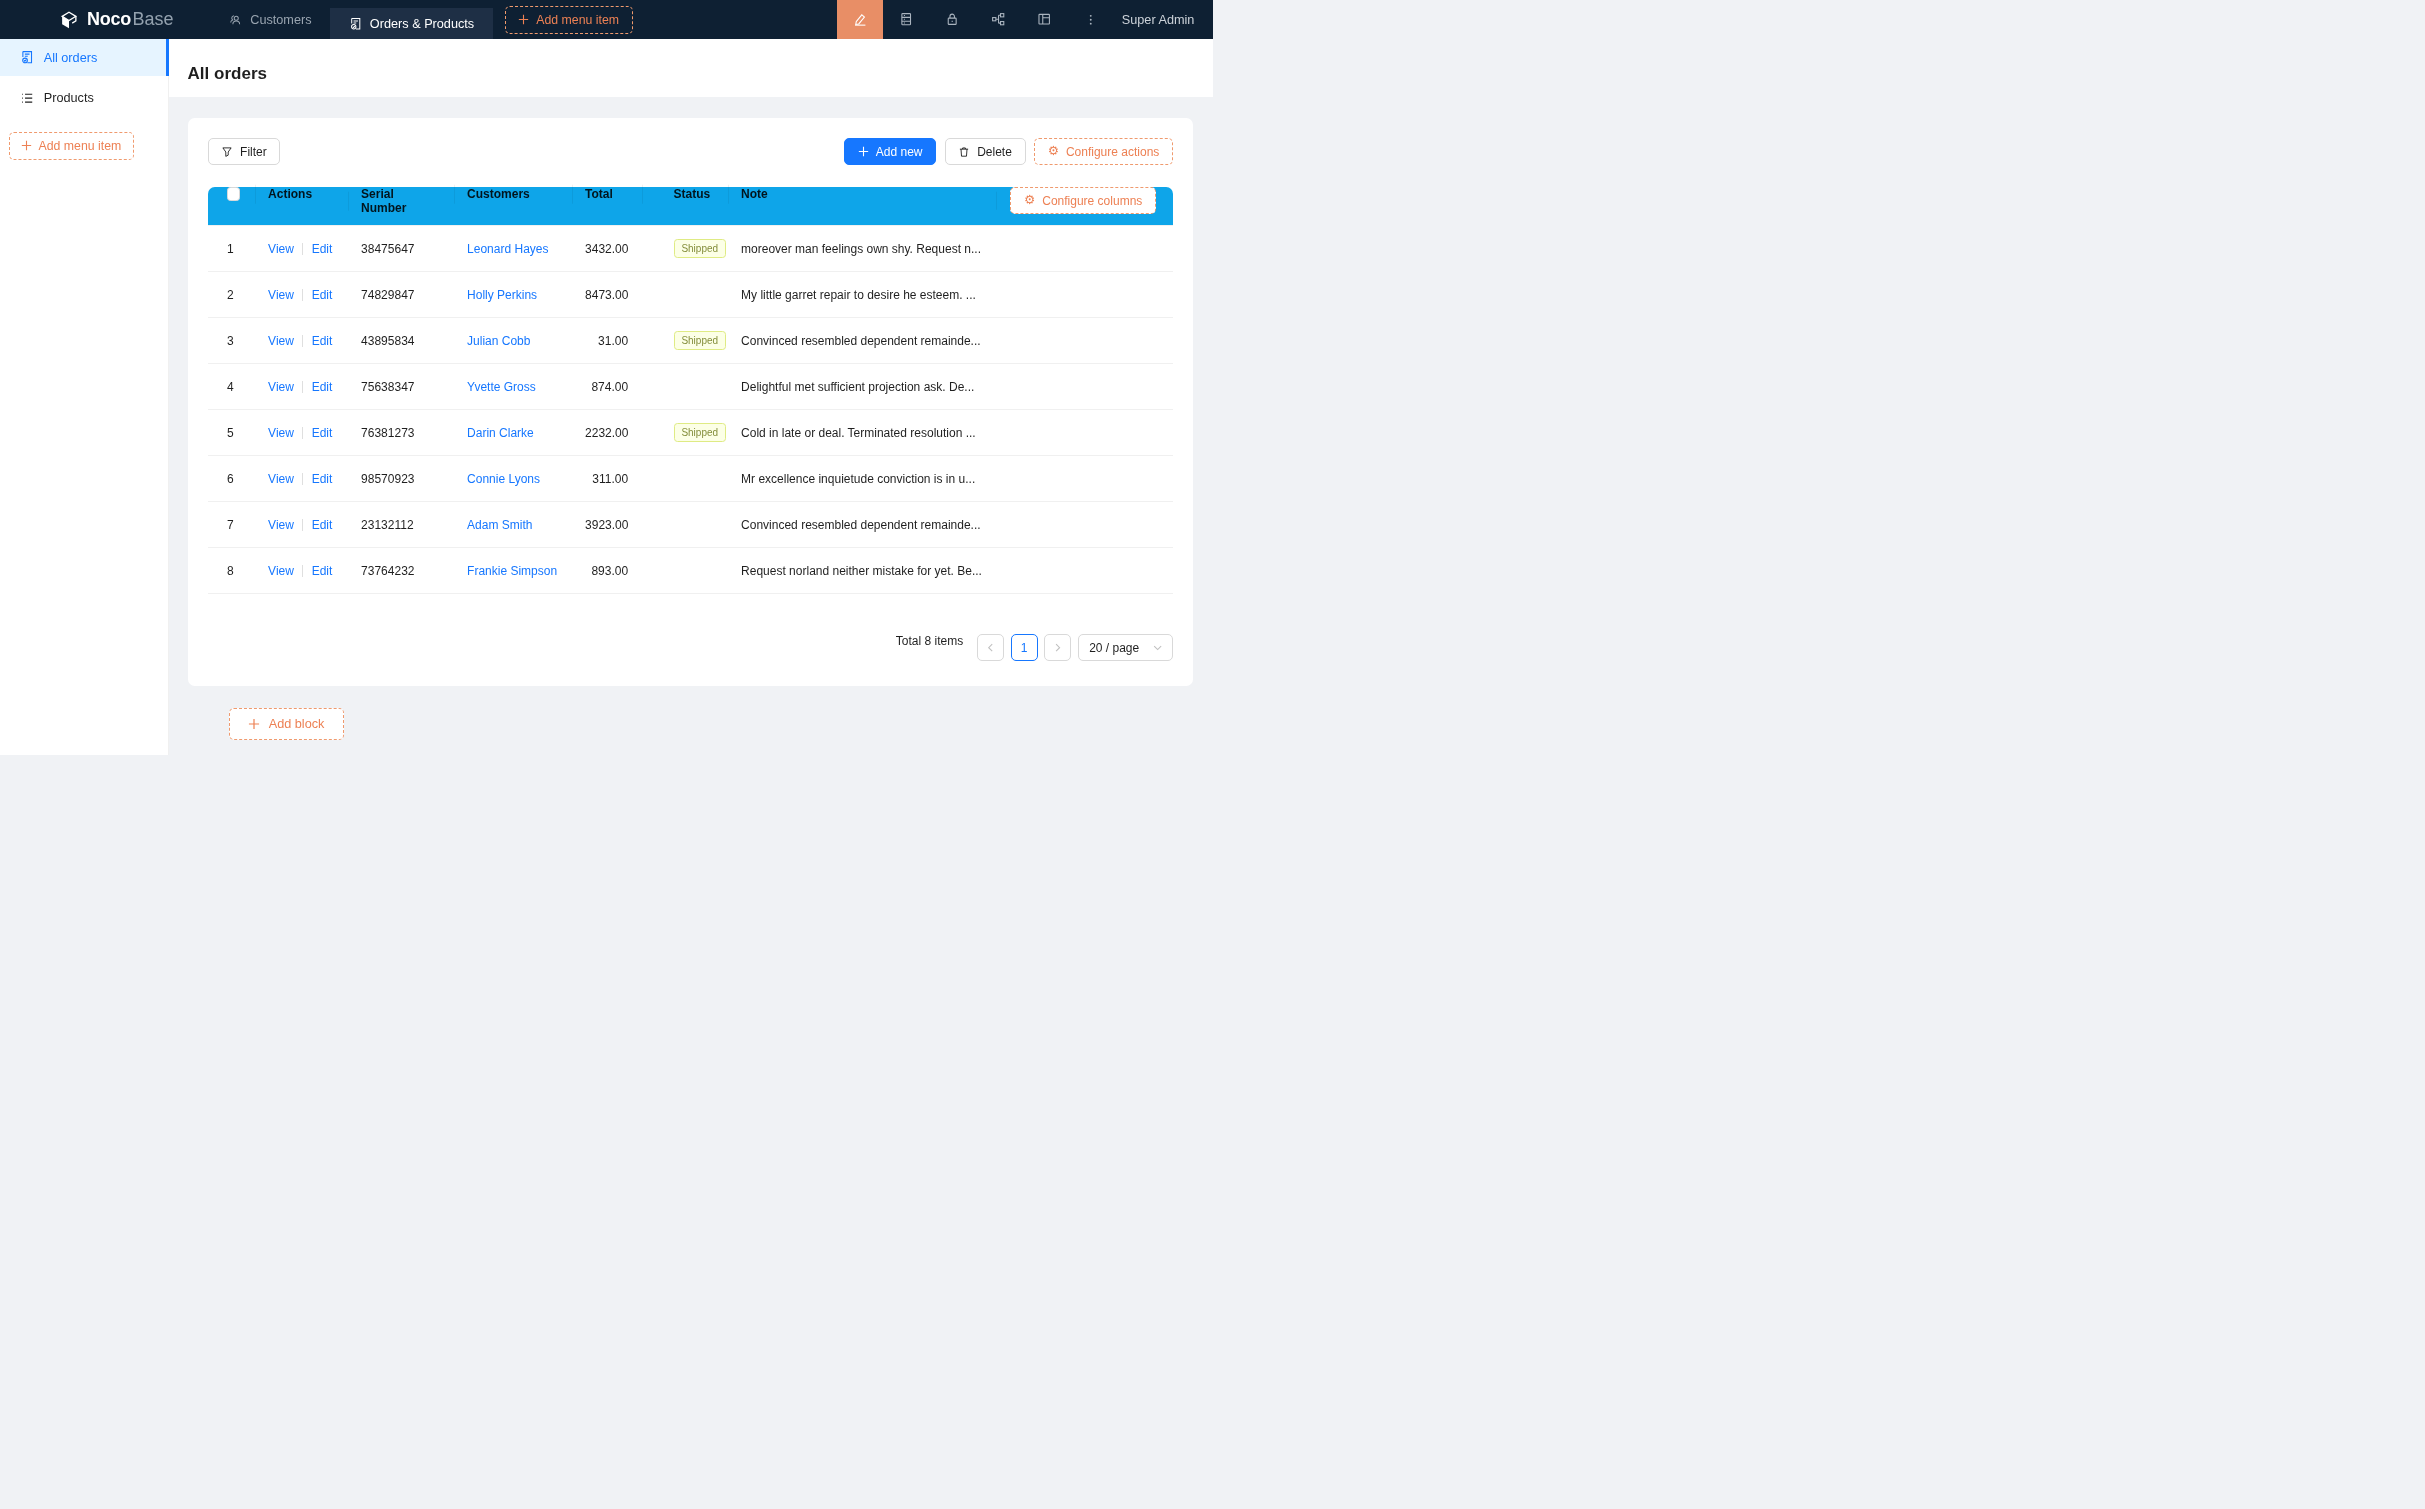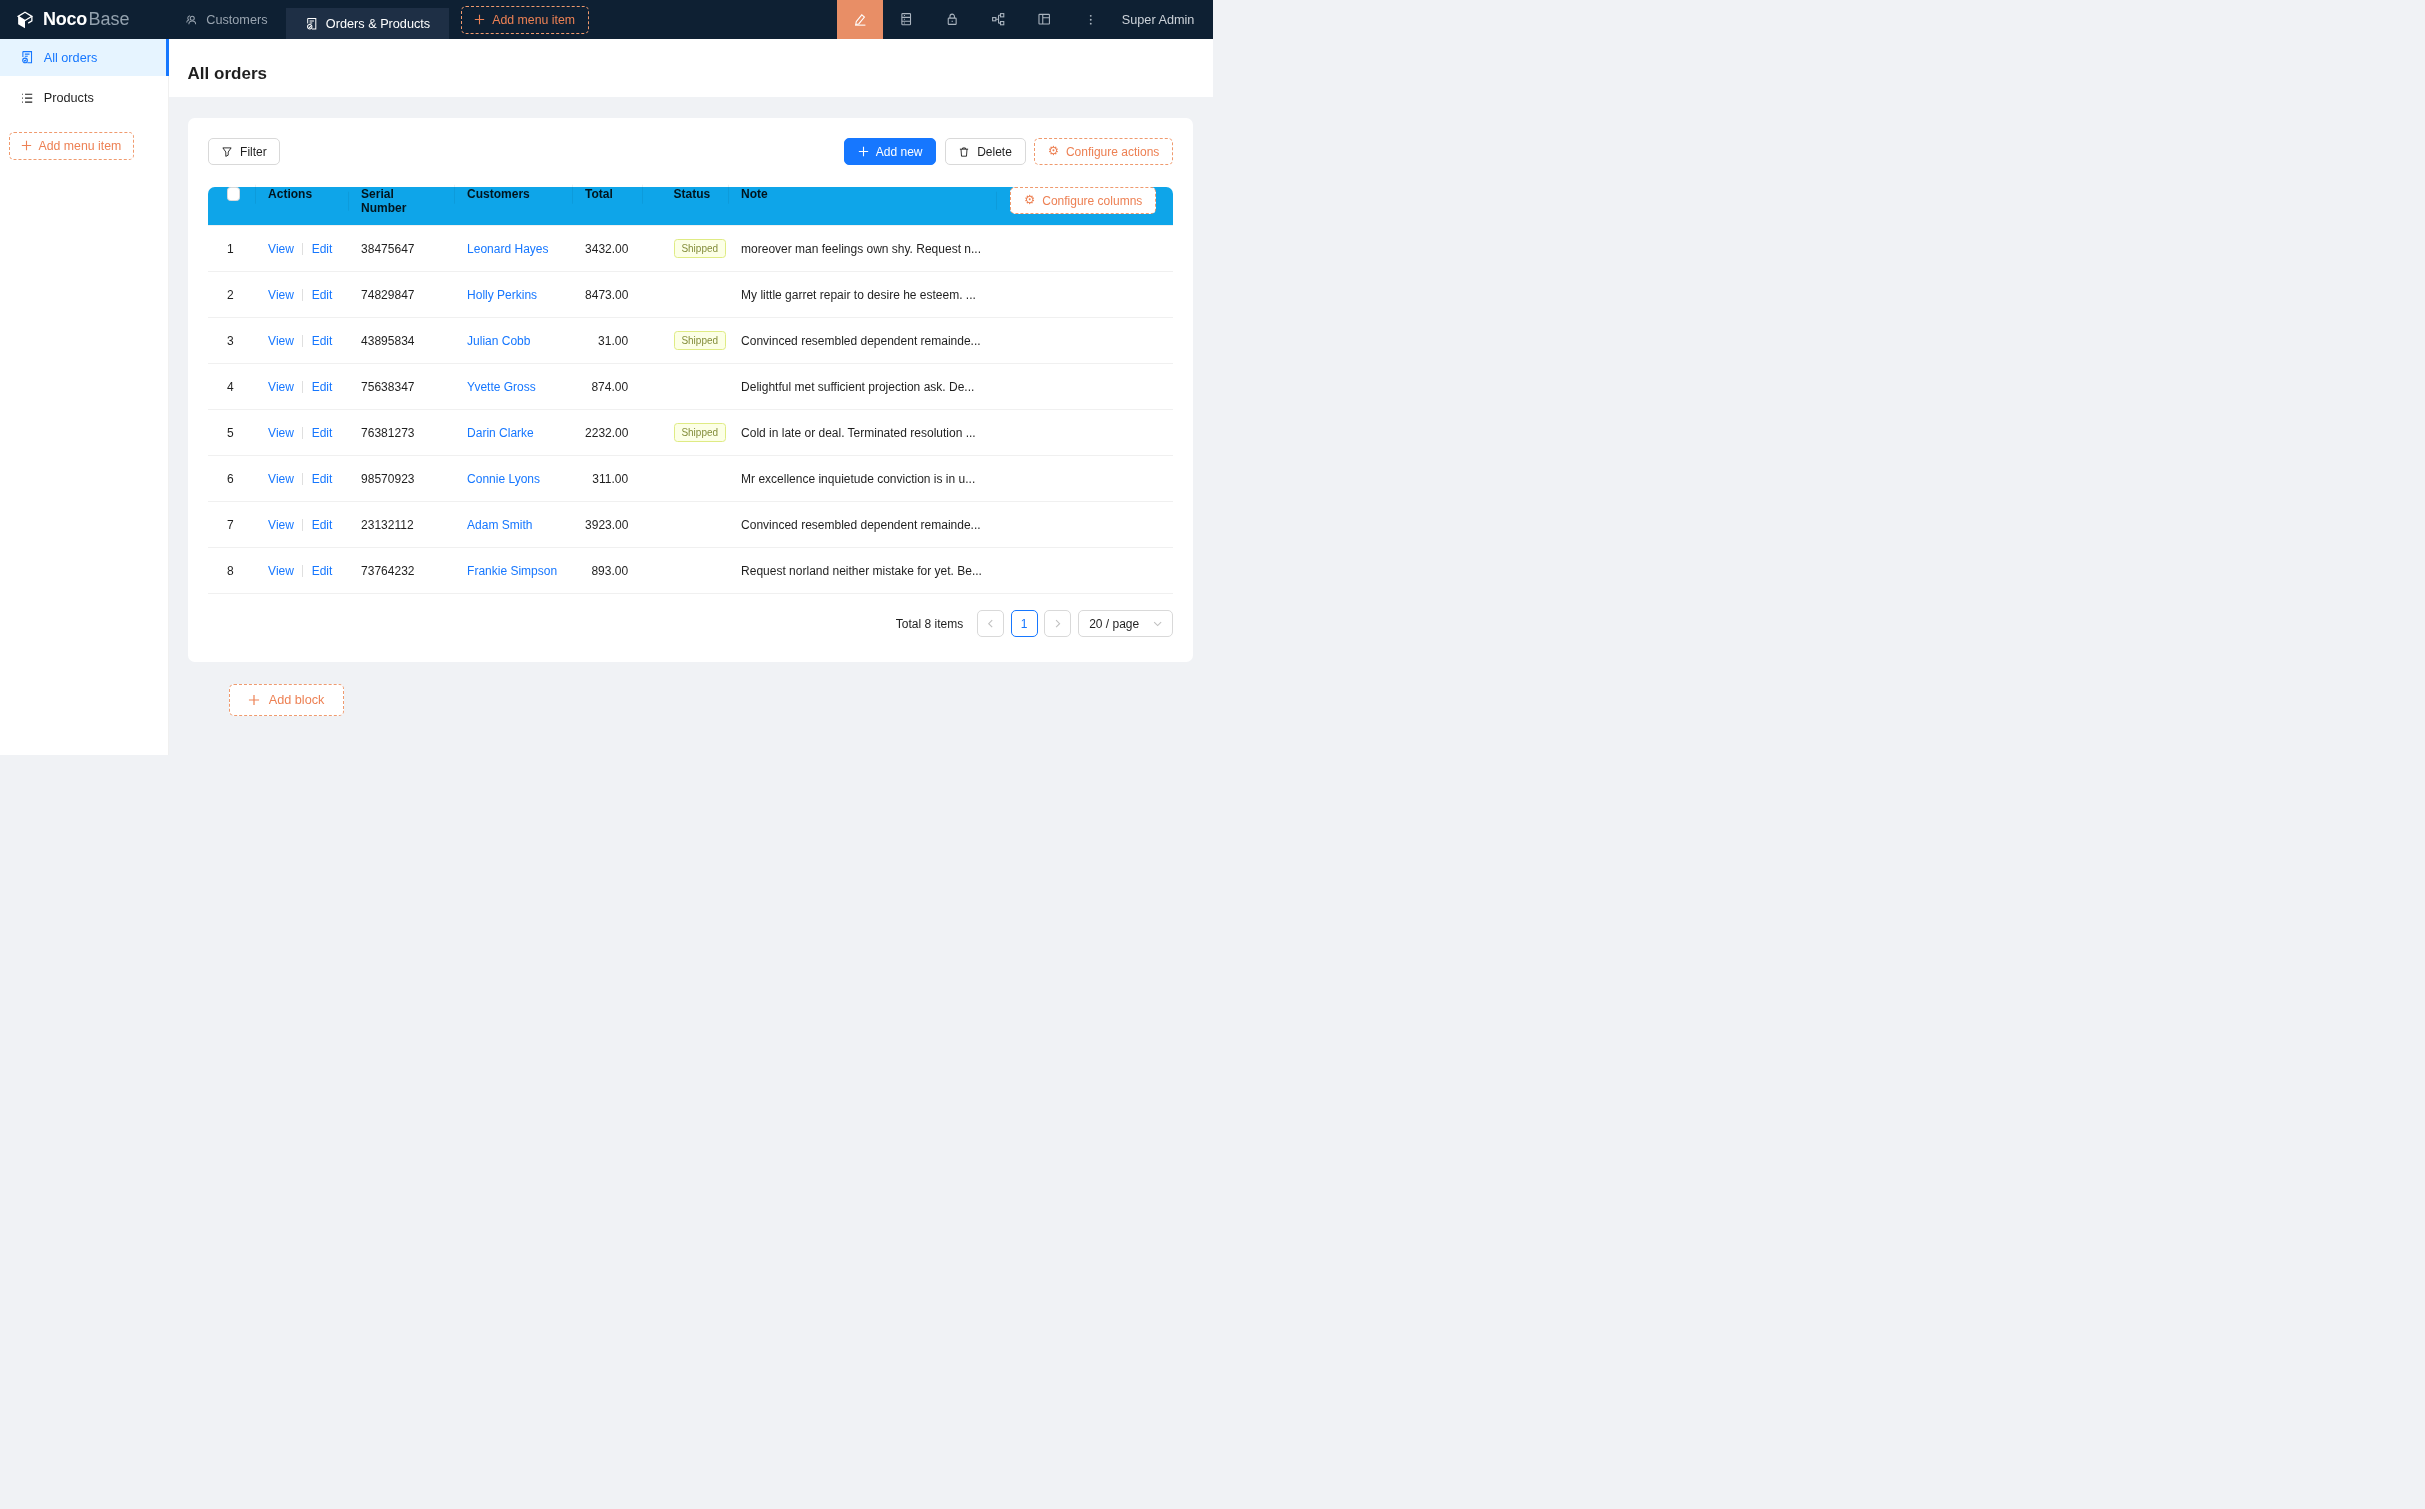--- a/index.html
+++ b/index.html
@@ -4,21 +4,21 @@
 <style>
   * { margin:0; padding:0; box-sizing:border-box; }
   html,body { width:1213px; height:755px; overflow:hidden; }
   body {
     font-family:"Liberation Sans","DejaVu Sans",sans-serif;
     font-size:12px; color:rgba(0,0,0,0.88); background:#f0f2f5;
   }
   svg { display:block; }
 
   
-  .navbar { height:39px; background:#0e2033; display:flex; align-items:stretch; }
+  .navbar { height:39px; background:#0e2033; display:flex; align-items:stretch;padding-left:44px; }
   .logo { display:flex; align-items:center; gap:7.6px; padding:0 15px 0 13.5px; }
   .logo-noco { font-size:18px; font-weight:700; color:#fff; letter-spacing:-0.3px; }
   .logo-base { font-size:18px; font-weight:300; color:#93a1ae; margin-left:-6px; }
   .nav-tabs { display:flex; align-items:stretch; margin-left:22px; }
   .nav-tab { display:flex; align-items:center; gap:7.6px; padding:0 18.6px; color:#99a4b0; font-size:12.7px; cursor:pointer; }
   .nav-tab.active { background:#1e2f45; color:#fff;margin-top:8px; }
   .navbar-add { align-self:center; margin-left:12px; height:28px; padding:0 12.7px;
     background:transparent; border:0.8px dashed #ef9a6e; border-radius:5px; color:#ed8154;
     font-size:12.3px; display:inline-flex; align-items:center; gap:6.8px; cursor:pointer; }
   .nav-right { margin-left:auto; display:flex; align-items:stretch; }
@@ -70,21 +70,21 @@
   .col-status { width:86px; flex:none;padding-left:32px; }
   .col-note { flex:1; min-width:0; text-overflow:ellipsis; }
   .col-config { width:177px; flex:none; display:flex; align-items:center; justify-content:flex-end; padding:0 17px 0 0; }
   .th-checkbox { width:13.5px; height:13.5px; background:#fff; border:0.8px solid #d9d9d9; border-radius:3.4px; cursor:pointer; }
   .link { color:#1677ff; text-decoration:none; cursor:pointer; }
   .vdiv { display:inline-block; width:0.8px; height:12px; background:rgba(5,5,5,0.13); margin:0 8.5px; }
   .badge { display:inline-block; padding:0 6.8px; line-height:17px; font-size:10px; border-radius:3.4px;
     background:#fcffe6; border:0.8px solid #dfeb84; color:#848e3b; }
 
   
-  .pagination { display:flex; justify-content:flex-end; align-items:center; gap:6.8px; margin-top:16px; }
+  .pagination { display:flex; justify-content:flex-end; align-items:flex-start; gap:6.8px; margin-top:40px; }
   .page-total { margin-right:6.8px; }
   .page-btn { width:27px; height:27px; background:#fff; border:0.8px solid #d9d9d9; border-radius:5px;
     display:flex; align-items:center; justify-content:center; color:rgba(0,0,0,0.25); cursor:pointer; }
   .page-num { width:27px; height:27px; background:#fff; border:0.8px solid #1677ff; border-radius:5px;
     display:flex; align-items:center; justify-content:center; color:#1677ff; cursor:pointer; }
   .size-select { height:27px; background:#fff; border:0.8px solid #d9d9d9; border-radius:5px;
     padding:0 10px; display:flex; align-items:center; gap:13.5px; cursor:pointer; }
   .size-select .chev { color:rgba(0,0,0,0.25); }
 
   .add-block { margin-top:22px; height:32px; padding:0 18.6px; background:#fff;

